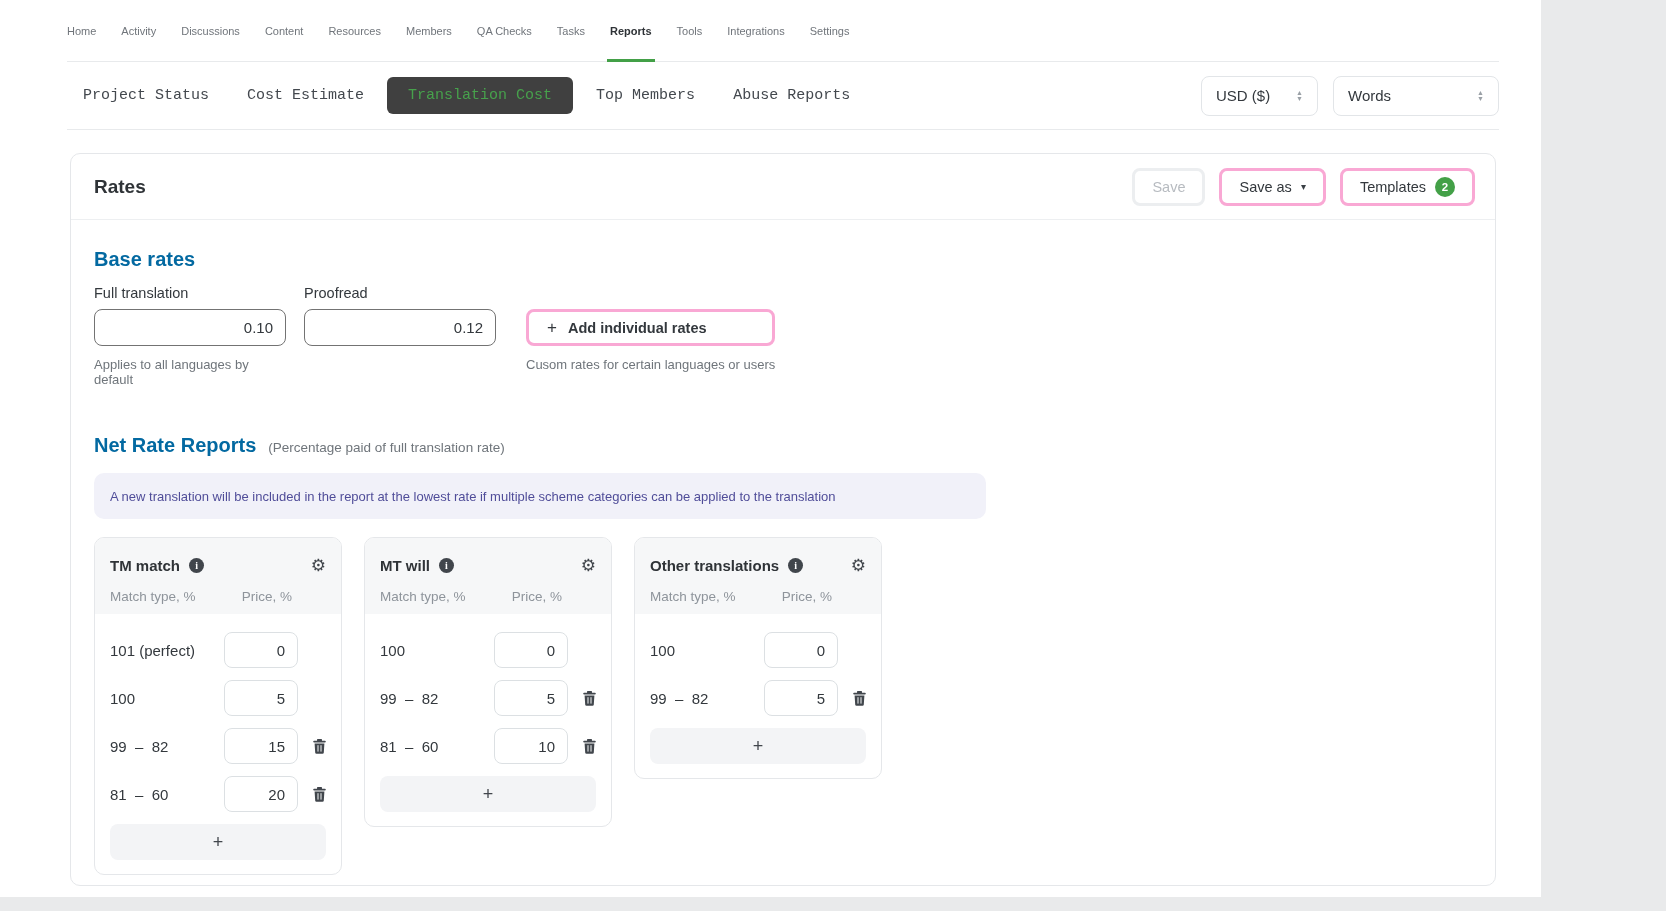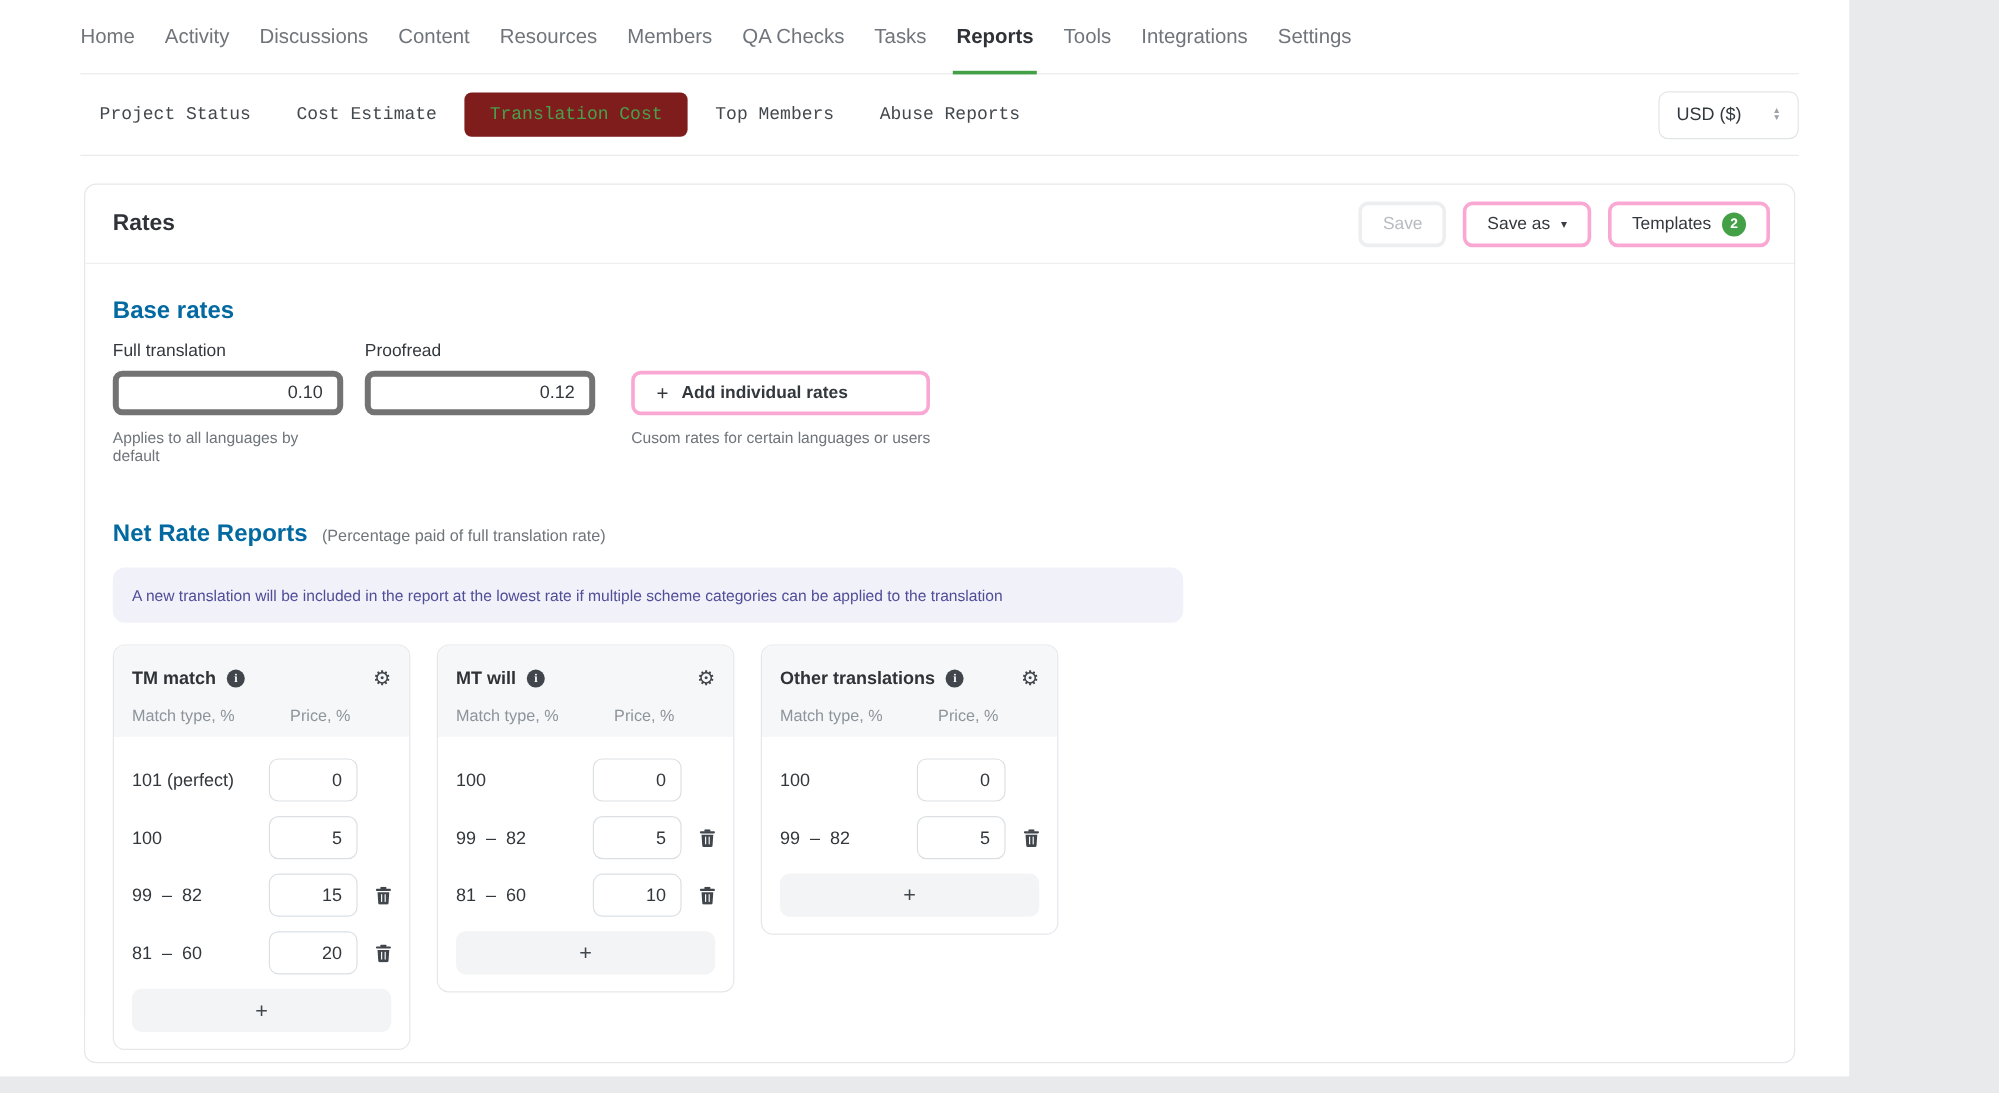--- a/index.html
+++ b/index.html
@@ -2,29 +2,29 @@
 <html><head>
 <meta charset="utf-8">
 <style>
   * { margin:0; padding:0; box-sizing:border-box; }
   body { background:#e9eaeb; font-family:"Liberation Sans", sans-serif; }
   .viewport { position:relative; width:1666px; height:911px; background:#e9eaeb; overflow:hidden; }
   .app { position:absolute; left:0; top:0; width:1541px; height:897px; background:#ffffff; }
 
   
   .topnav { display:flex; align-items:stretch; gap:25px; height:62px; margin:0 42px 0 67px; border-bottom:1px solid #e8eaec; }
-  .nav-item { position:relative; display:flex; align-items:center; font-size:17px; color:#70757b; cursor:pointer; }
+  .nav-item { position:relative; display:flex; align-items:center; font-size:11px; color:#70757b; cursor:pointer; }
   .nav-item.active { color:#2f3337; font-weight:700; }
   .nav-item.active::after { content:""; position:absolute; left:-3px; right:-3px; bottom:-1px; height:3px; background:#43a047; }
 
   
   .subnav { height:68px; margin:0 42px 0 67px; border-bottom:1px solid #e8eaec; display:flex; align-items:center; }
   .tabs { display:flex; align-items:center; gap:38px; padding-left:16px;font-family:Liberation Mono, monospace; }
   .tab { font-size:15px; color:#43484e; cursor:pointer; }
-  .tab.pill { background:#7f1d1d; color:#47a14c; padding:10px 21px; border-radius:6px; margin:0 -15px; }
+  .tab.pill { background:#404040; color:#47a14c; padding:10px 21px; border-radius:6px; margin:0 -15px; }
   .selects { margin-left:auto; display:flex; gap:15px; }
   .select { height:40px; border:1px solid #e2e5e8; border-radius:8px; display:flex; align-items:center; justify-content:space-between; padding:0 14px; font-size:15px; color:#33383d; background:#fff; cursor:pointer; }
   .select.currency { width:117px; }
   .select.units { width:166px; }
   .sort-arrows { display:flex; flex-direction:column; align-items:center; color:#9aa0a6; font-size:7px; line-height:6px; }
 
   
   .card { margin:23px 45px 0 70px; border:1px solid #e5e7ea; border-radius:10px; background:#fff; }
   .card-header { height:66px; display:flex; align-items:center; padding:0 20px 0 23px; border-bottom:1px solid #edeff1; }
   .card-title { font-size:19px; font-weight:700; color:#2f3337; }
@@ -35,21 +35,21 @@
   .caret { font-size:10px; color:#3a3f45; }
 
   .card-body { padding:0 23px; }
   h2.section { font-size:20px; font-weight:700; color:#0369a1; margin-top:28px; }
   .section-sub { font-size:13.5px; color:#6f757b; font-weight:400; margin-left:12px; }
 
   
   .base-grid { display:flex; margin-top:13px; }
   .field { width:192px; margin-right:18px; display:flex; flex-direction:column; }
   .field label { font-size:14.5px; color:#33383d; line-height:18px; margin-bottom:7px; }
-  .rate-input { width:100%; height:37px; border:5px solid #737373; border-radius:8px; text-align:right; padding:0 12px; font-size:15px; color:#33383d; font-family:inherit; outline:none; background:#fff; }
+  .rate-input { width:100%; height:37px; border:1px solid #737373; border-radius:8px; text-align:right; padding:0 12px; font-size:15px; color:#33383d; font-family:inherit; outline:none; background:#fff; }
   .hint { font-size:13px; color:#6f757b; margin-top:11px; }
   .add-col { margin-left:12px; width:auto; }
   .label-spacer { height:25px; }
   .btn-add-individual { height:37px; font-weight:600; padding:0 18px; gap:11px; }
   .plus-glyph { font-size:17px; font-weight:400; color:#33383d; }
 
   
   .nrs-heading { margin-top:47px; display:flex; align-items:baseline; }
   .banner { margin-top:16px; width:892px; height:46px; background:#f1f1f9; border-radius:10px; display:flex; align-items:center; padding:0 16px; font-size:13px; color:#504d99; }
 
@@ -101,20 +101,27 @@
         <span class="tab">Abuse Reports</span>
       </div>
       <div class="selects">
         <div class="select currency">
           <span>USD ($)</span>
           <span class="sort-arrows">
             <span>▲</span>
             <span>▼</span>
           </span>
         </div>
+        <div class="select units">
+          <span>Words</span>
+          <span class="sort-arrows">
+            <span>▲</span>
+            <span>▼</span>
+          </span>
+        </div>
       </div>
     </div>
 
     <section class="card">
       <header class="card-header">
         <h1 class="card-title">Rates</h1>
         <div class="header-actions">
           <button class="btn disabled">Save</button>
           <button class="btn">
             <span>Save as</span>

